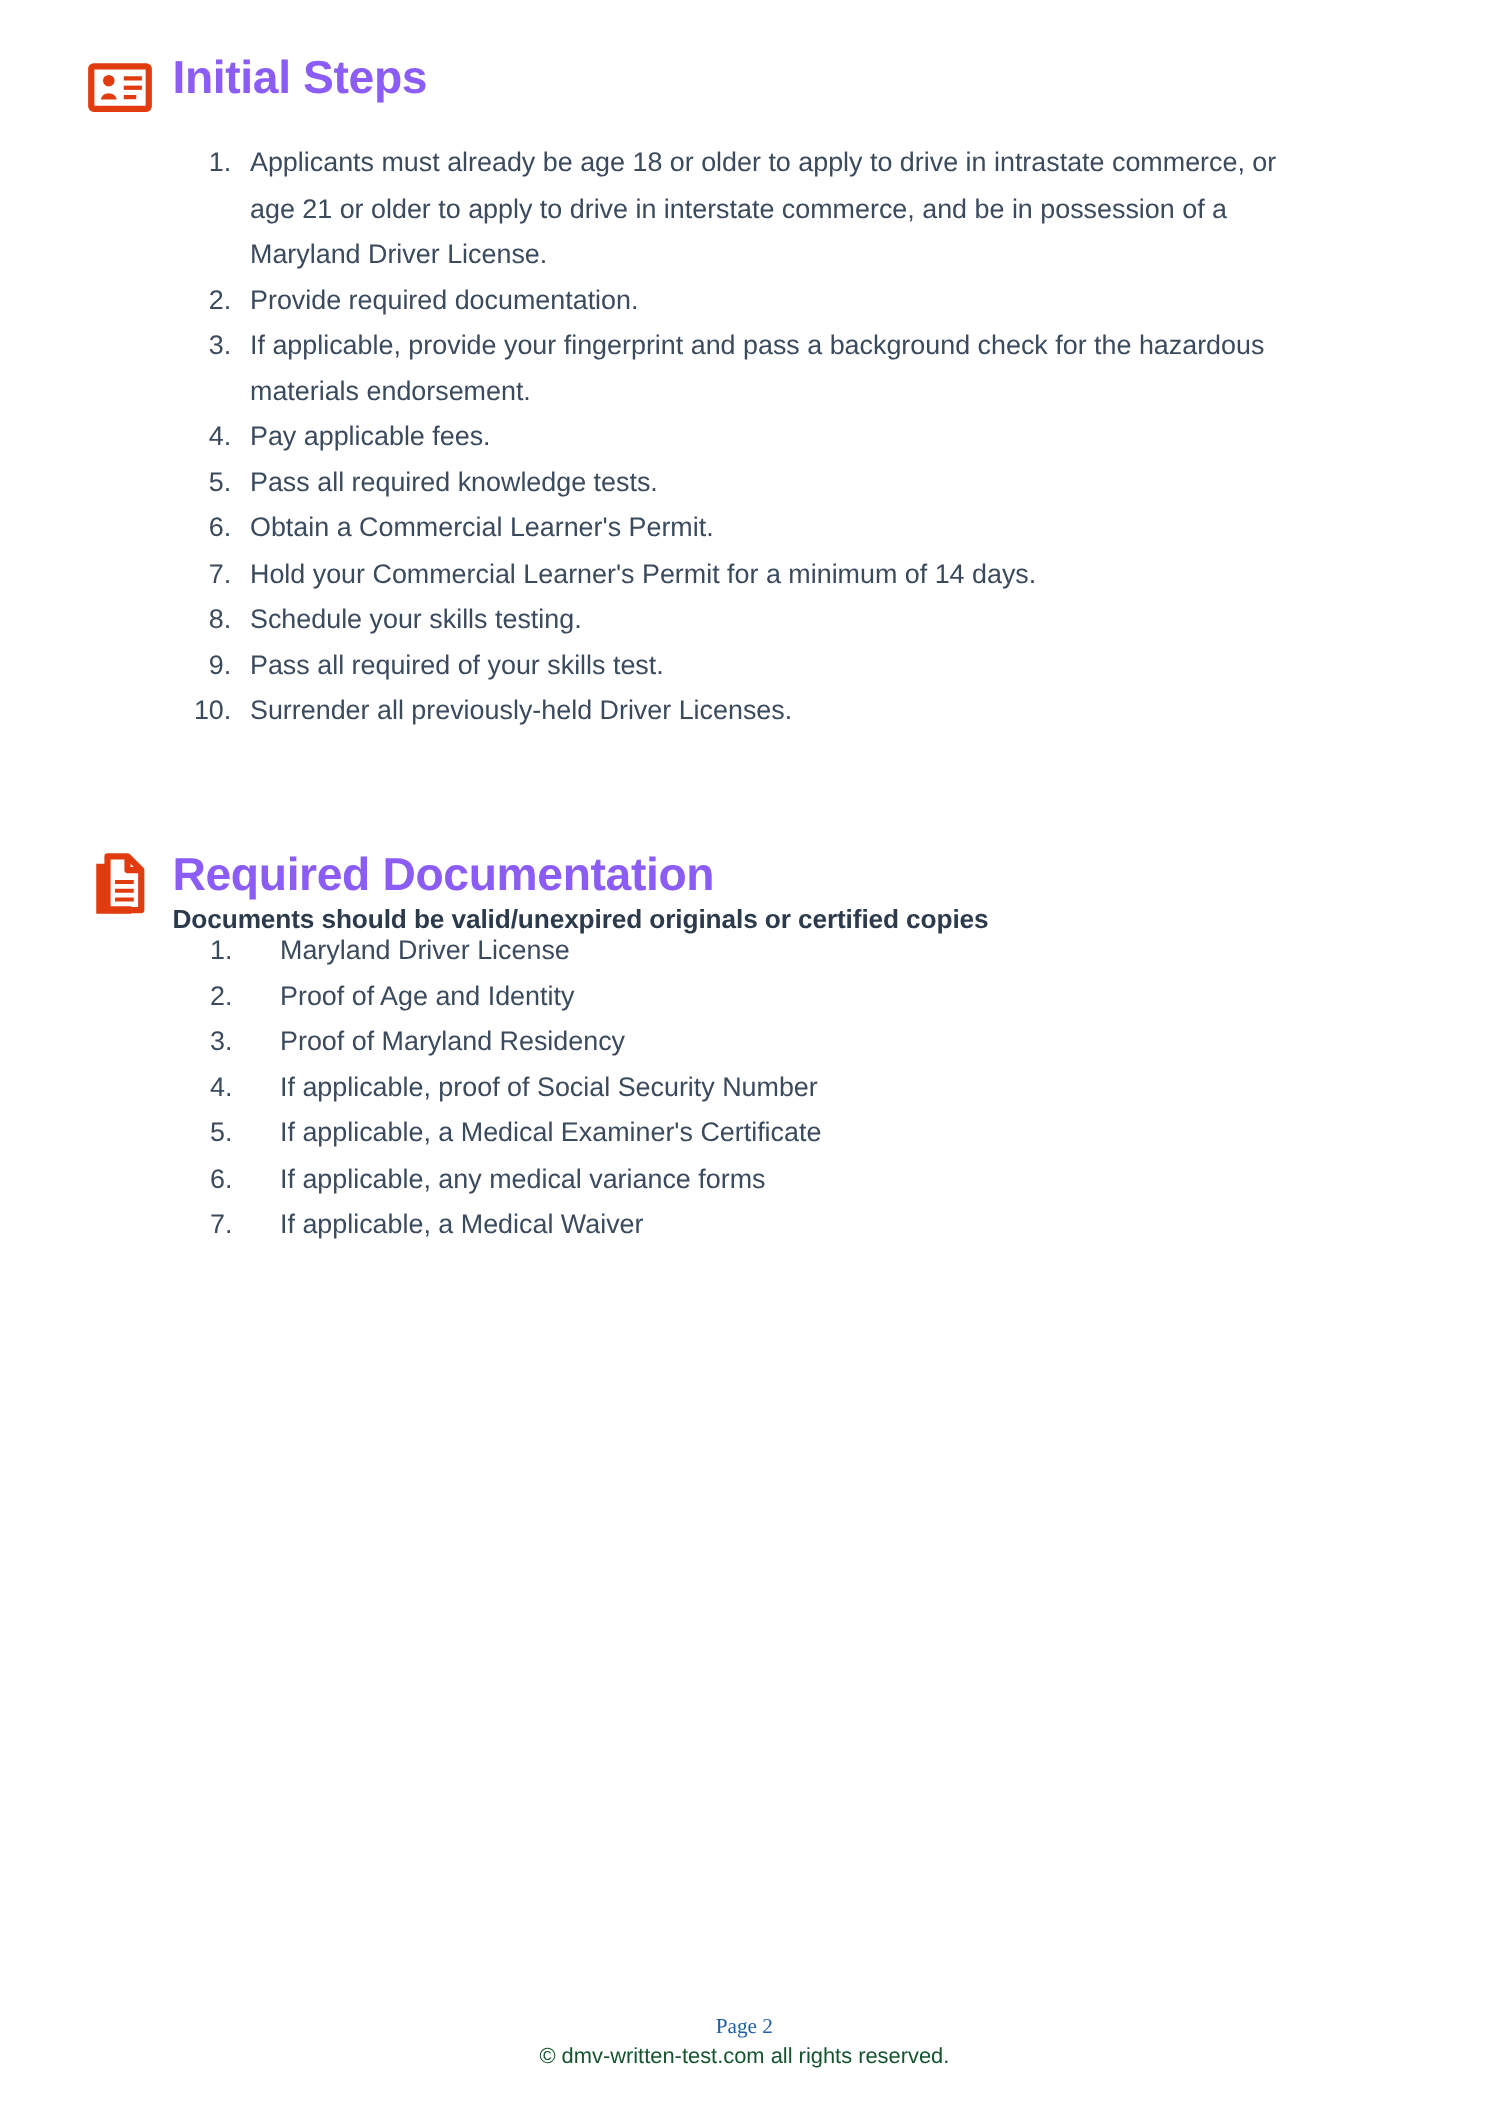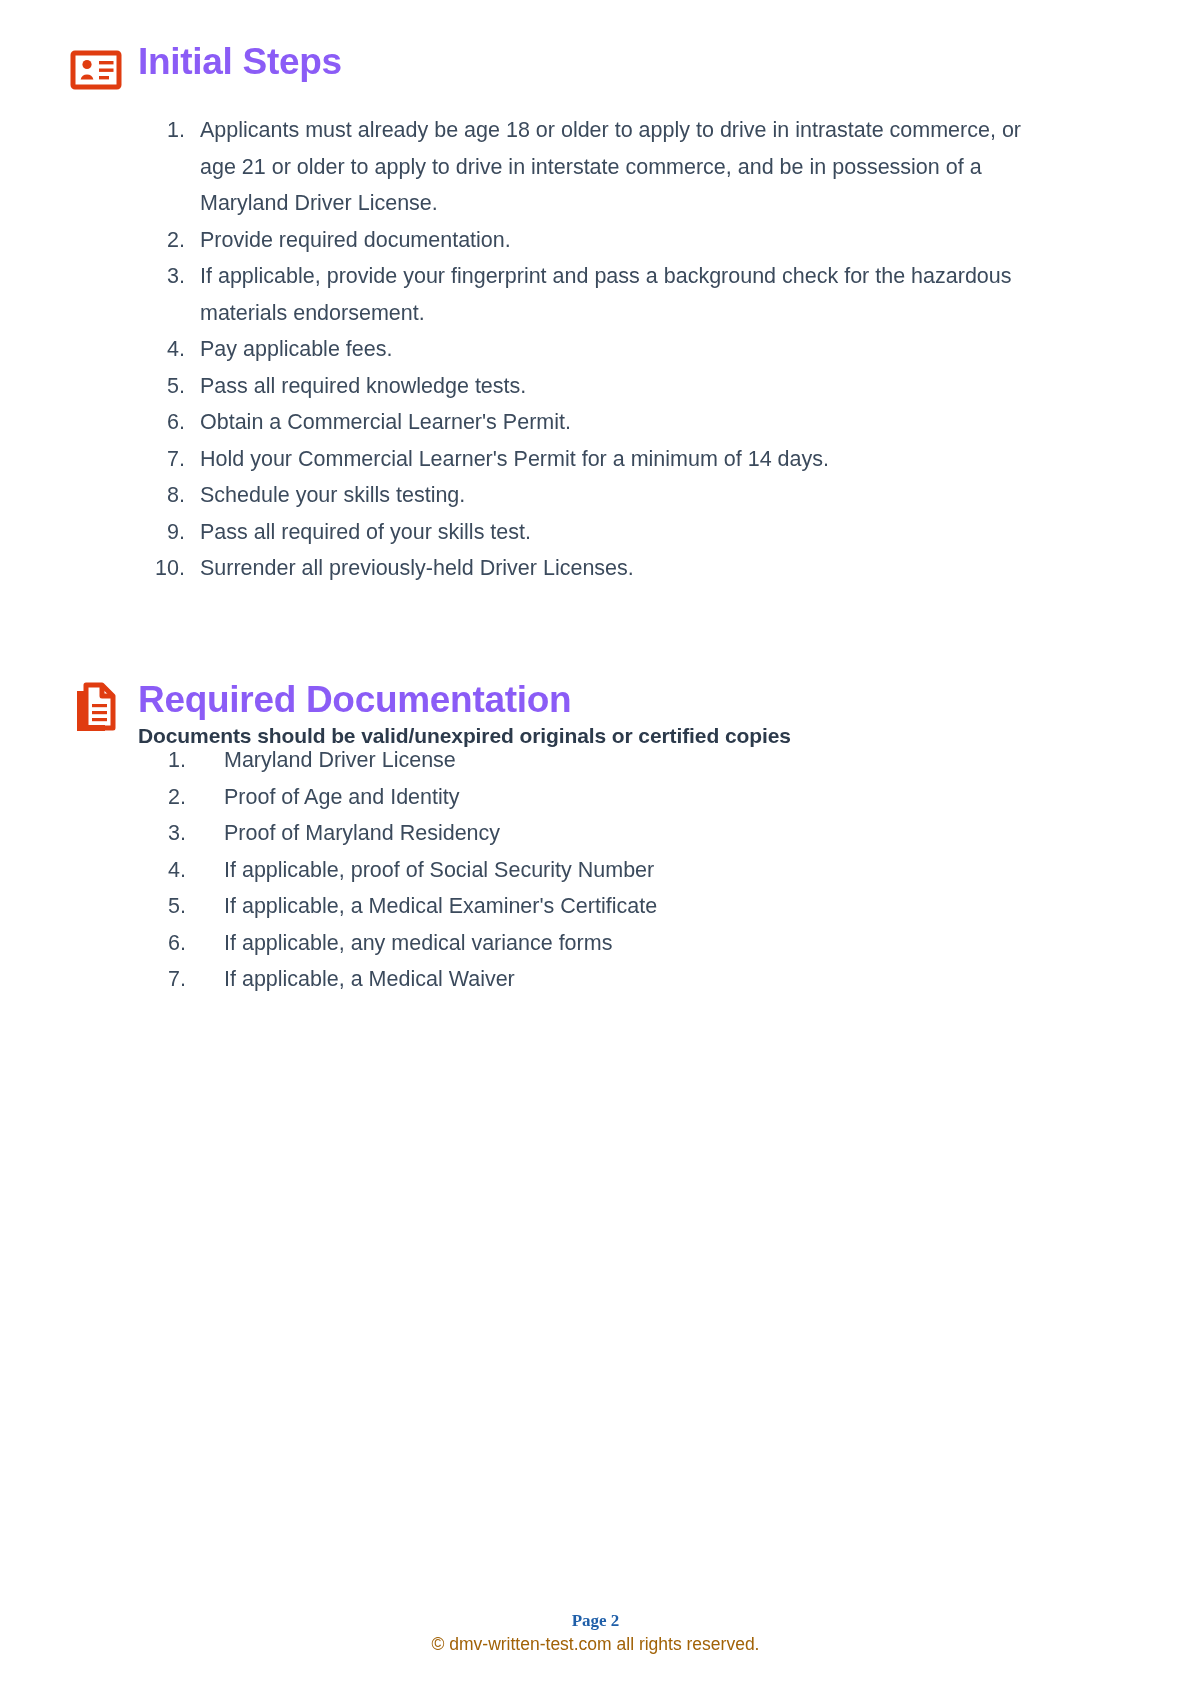--- a/index.html
+++ b/index.html
@@ -110,30 +110,30 @@
   
   .footer {
     position: absolute;
     left: 0;
     bottom: 28px;
     width: 100%;
     text-align: center;
   }
   .footer .page-num {
     font-family: "Liberation Serif", serif;
-    font-weight: bold;
+    font-weight: normal;
     font-size: 17px;
     line-height: 22px;
     color: #1f5fa9;
   }
   .footer .copyright {
     font-family: "Liberation Sans", sans-serif;
     font-size: 17.5px;
     line-height: 24px;
-    color: #a16207;
+    color: #14532d;
   }
 </style>
 </head>
 <body>
 
 <div class="page">
 
   <div class="section" style="top:40px;">
     <div class="section-head">
       <span class="section-icon">

